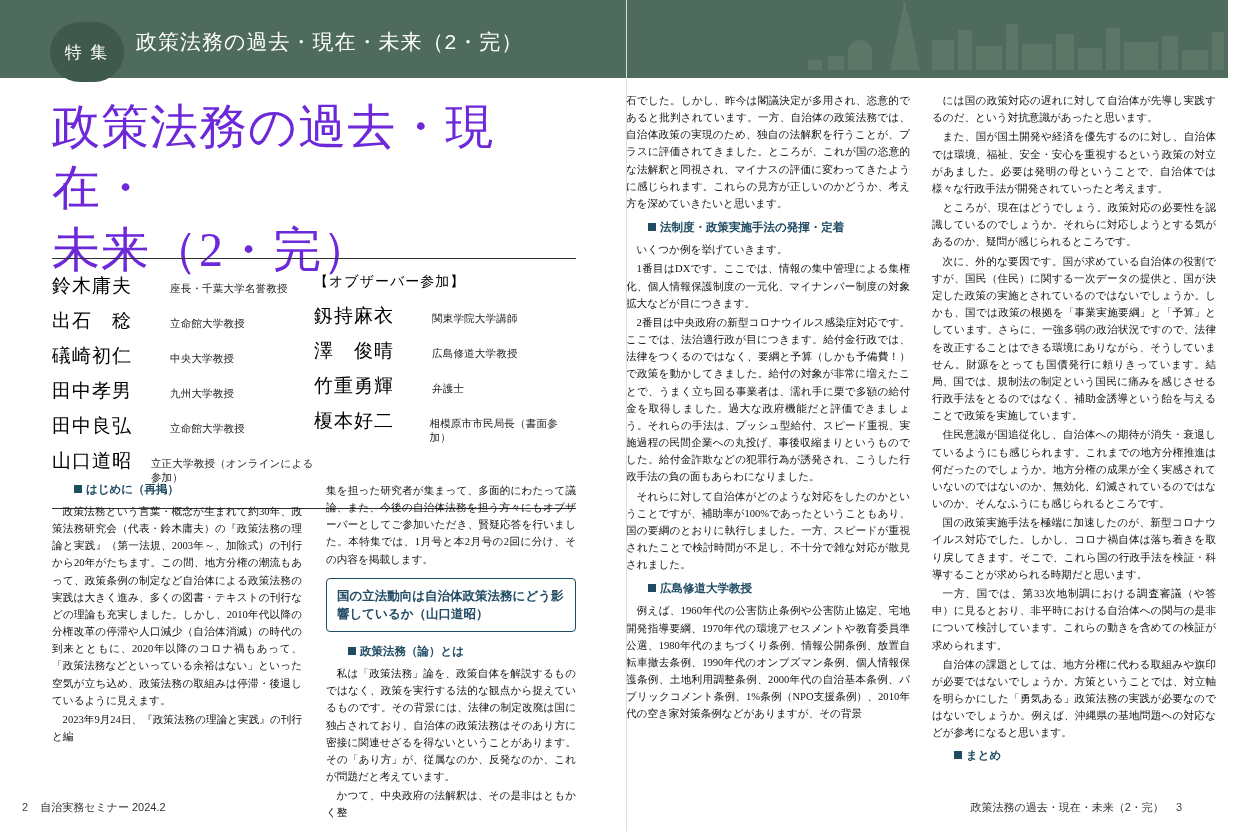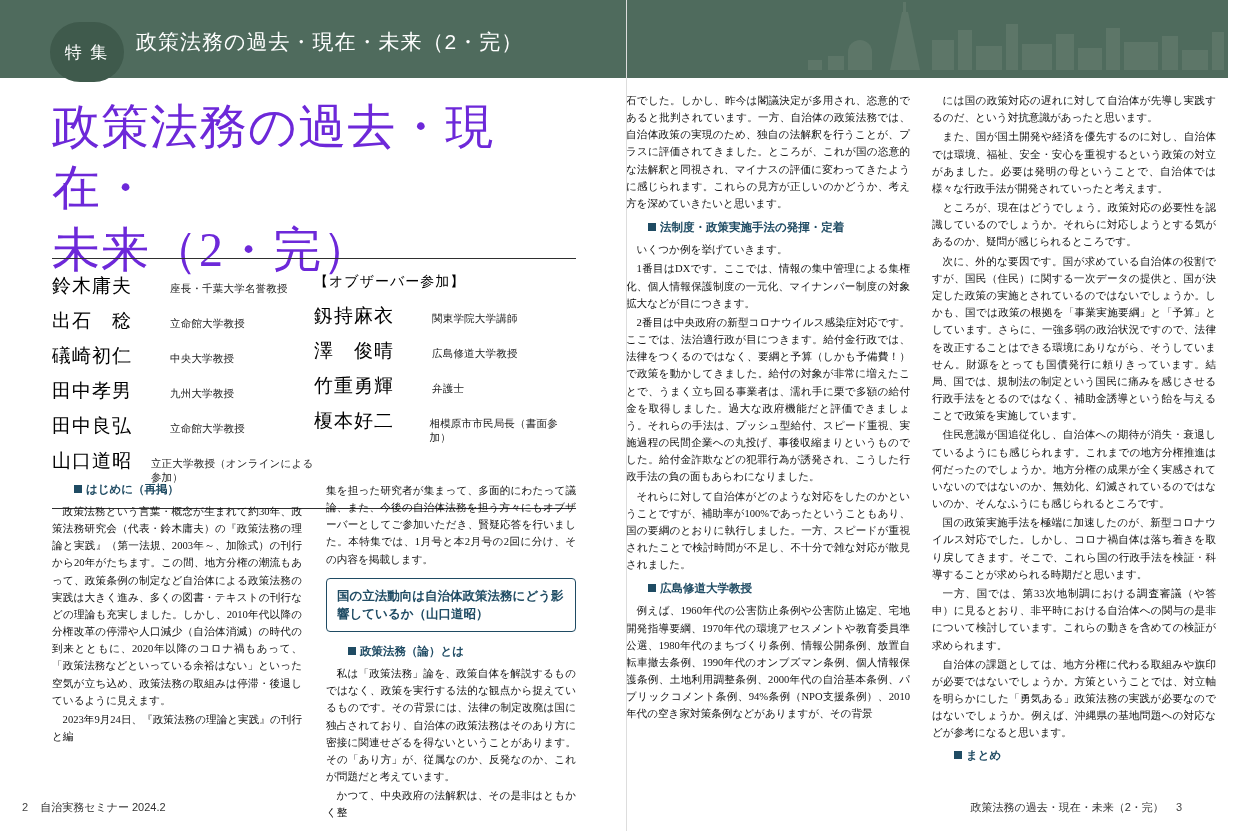--- a/index.html
+++ b/index.html
@@ -248,21 +248,21 @@
         <div class="sec-head" style="margin-top:8px;">
           <span class="sq"></span><span>法制度・政策実施手法の発揮・定着</span>
         </div>
         <p class="body indent">いくつか例を挙げていきます。</p>
         <p class="body indent">1番目はDXです。ここでは、情報の集中管理による集権化、個人情報保護制度の一元化、マイナンバー制度の対象拡大などが目につきます。</p>
         <p class="body indent">2番目は中央政府の新型コロナウイルス感染症対応です。ここでは、法治適行政が目につきます。給付金行政では、法律をつくるのではなく、要綱と予算（しかも予備費！）で政策を動かしてきました。給付の対象が非常に増えたことで、うまく立ち回る事業者は、濡れ手に栗で多額の給付金を取得しました。過大な政府機能だと評価できましょう。それらの手法は、プッシュ型給付、スピード重視、実施過程の民間企業への丸投げ、事後収縮まりというものでした。給付金詐欺などの犯罪行為が誘発され、こうした行政手法の負の面もあらわになりました。</p>
         <p class="body indent">それらに対して自治体がどのような対応をしたのかということですが、補助率が100%であったということもあり、国の要綱のとおりに執行しました。一方、スピードが重視されたことで検討時間が不足し、不十分で雑な対応が散見されました。</p>
         <div class="sec-head" style="margin-top:8px;">
           <span class="sq"></span><span>広島修道大学教授</span>
         </div>
-        <p class="body indent">例えば、1960年代の公害防止条例や公害防止協定、宅地開発指導要綱、1970年代の環境アセスメントや教育委員準公選、1980年代のまちづくり条例、情報公開条例、放置自転車撤去条例、1990年代のオンブズマン条例、個人情報保護条例、土地利用調整条例、2000年代の自治基本条例、パブリックコメント条例、94%条例（NPO支援条例）、2010年代の空き家対策条例などがありますが、その背景</p>
+        <p class="body indent">例えば、1960年代の公害防止条例や公害防止協定、宅地開発指導要綱、1970年代の環境アセスメントや教育委員準公選、1980年代のまちづくり条例、情報公開条例、放置自転車撤去条例、1990年代のオンブズマン条例、個人情報保護条例、土地利用調整条例、2000年代の自治基本条例、パブリックコメント条例、1%条例（NPO支援条例）、2010年代の空き家対策条例などがありますが、その背景</p>
       </div>
 
       <div class="rcol">
         <p class="body indent">には国の政策対応の遅れに対して自治体が先導し実践するのだ、という対抗意識があったと思います。</p>
         <p class="body indent">また、国が国土開発や経済を優先するのに対し、自治体では環境、福祉、安全・安心を重視するという政策の対立があました。必要は発明の母ということで、自治体では様々な行政手法が開発されていったと考えます。</p>
         <p class="body indent">ところが、現在はどうでしょう。政策対応の必要性を認識しているのでしょうか。それらに対応しようとする気があるのか、疑問が感じられるところです。</p>
         <p class="body indent">次に、外的な要因です。国が求めている自治体の役割ですが、国民（住民）に関する一次データの提供と、国が決定した政策の実施とされているのではないでしょうか。しかも、国では政策の根拠を「事業実施要綱」と「予算」としています。さらに、一強多弱の政治状況ですので、法律を改正することはできる環境にありながら、そうしていません。財源をとっても国債発行に頼りきっています。結局、国では、規制法の制定という国民に痛みを感じさせる行政手法をとるのではなく、補助金誘導という飴を与えることで政策を実施しています。</p>
         <p class="body indent">住民意識が国追従化し、自治体への期待が消失・衰退しているようにも感じられます。これまでの地方分権推進は何だったのでしょうか。地方分権の成果が全く実感されていないのではないのか、無効化、幻滅されているのではないのか、そんなふうにも感じられるところです。</p>
         <p class="body indent">国の政策実施手法を極端に加速したのが、新型コロナウイルス対応でした。しかし、コロナ禍自体は落ち着きを取り戻してきます。そこで、これら国の行政手法を検証・科導することが求められる時期だと思います。</p>
         <p class="body indent">一方、国では、第33次地制調における調査審議（や答申）に見るとおり、非平時における自治体への関与の是非について検討しています。これらの動きを含めての検証が求められます。</p>

